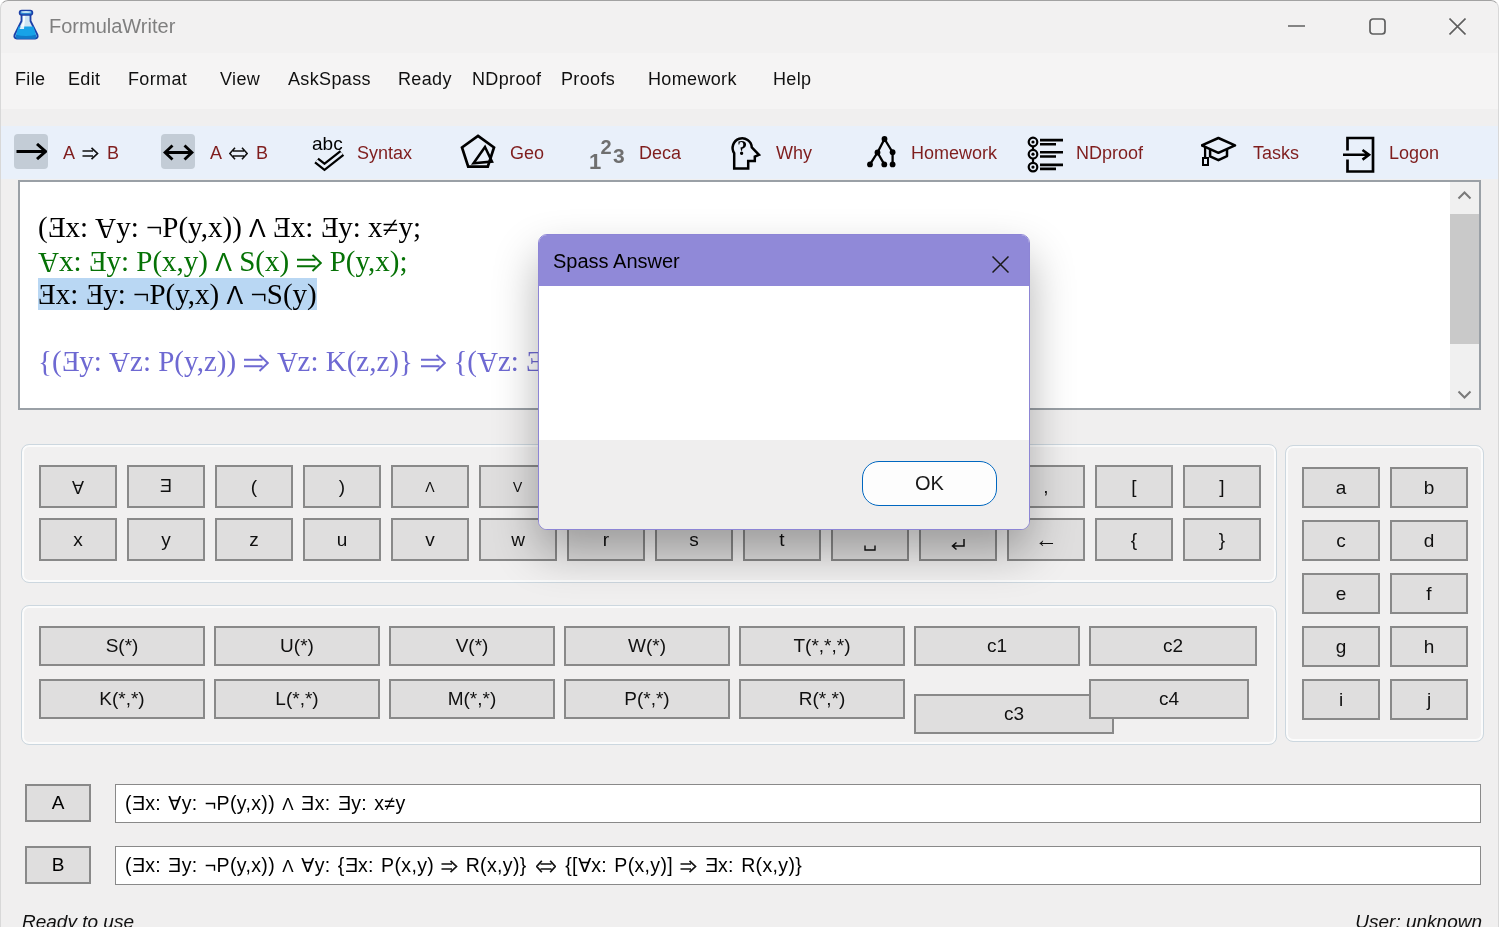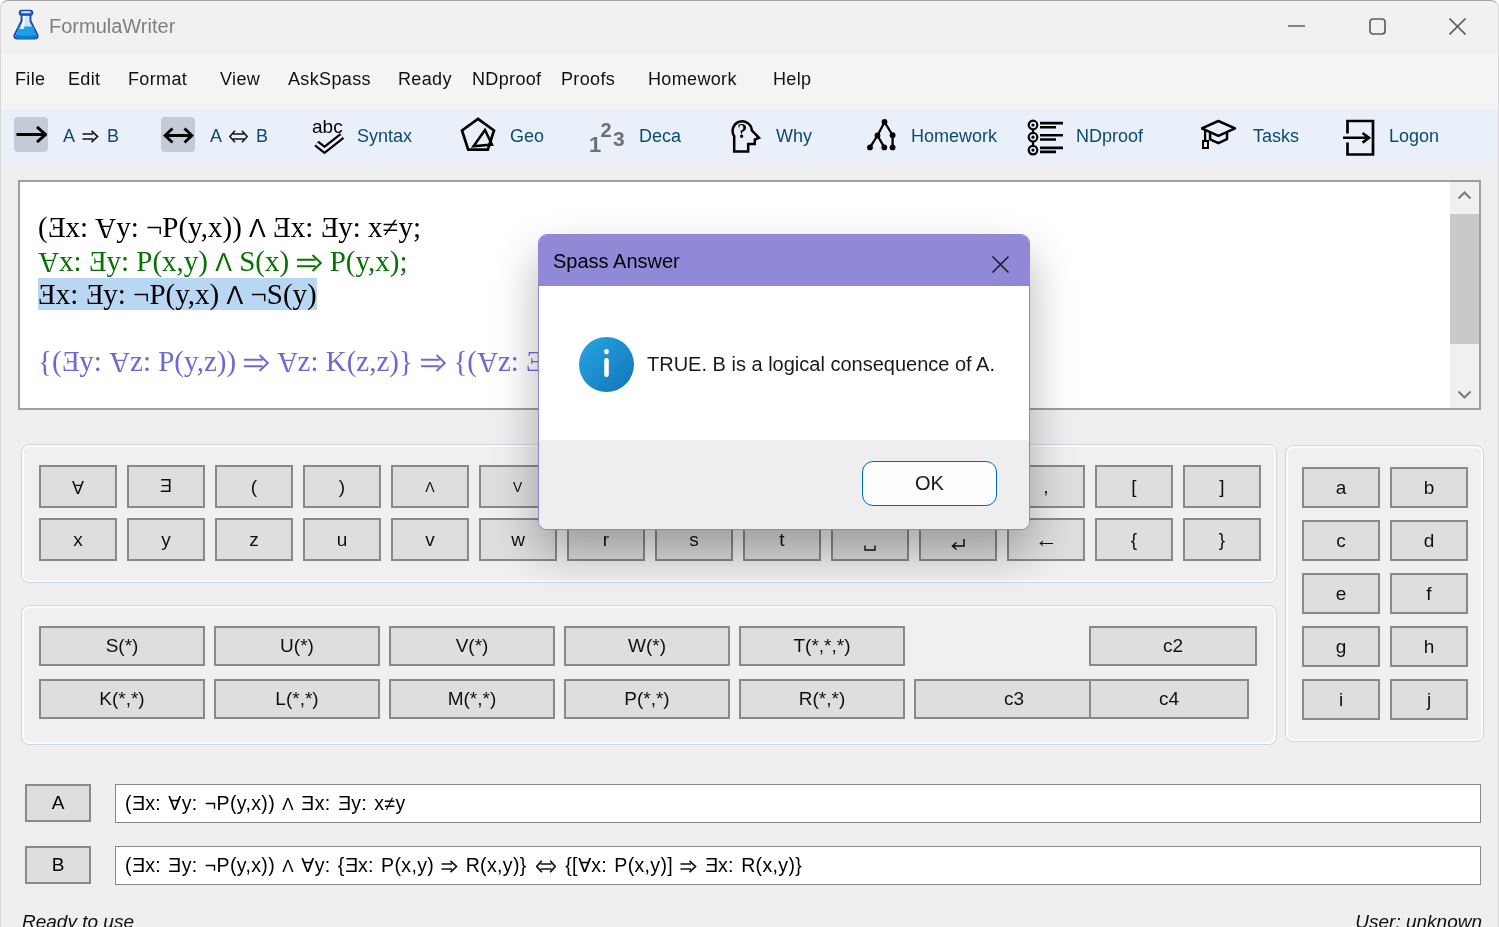--- a/index.html
+++ b/index.html
@@ -6,21 +6,21 @@
 html,body { width:1499px; height:927px; background:#fff; font-family:"Liberation Sans", sans-serif; overflow:hidden; }
 #win { position:absolute; left:0; top:0; width:1499px; height:927px; background:#f0efef; border-radius:8px 8px 0 0; overflow:hidden;padding-left:16px; }
 #frame { position:absolute; left:0; top:0; width:1499px; height:927px; border-radius:8px 8px 0 0; border-top:1px solid #a2a2a2; border-left:1px solid #d8d8d8; border-right:1px solid #d8d8d8; border-bottom:none; z-index:60; pointer-events:none; }
 
 #titlebar { position:absolute; left:0; top:0; width:100%; height:53px; background:#f2f1f1; }
 #apptitle { position:absolute; left:49px; top:15px; font-size:20px; color:#7f7f7f; }
 
 #menubar { position:absolute; left:0; top:53px; width:100%; height:56px; background:#f5f4f4; font-size:18px; color:#101010; }
 #menubar span { position:absolute; top:16px; letter-spacing:0.35px; }
 
-#toolbar { position:absolute; left:0; top:109px; width:100%; height:53px; background:#e9f0fa; font-size:18px; color:#0c4a6e; }
+#toolbar { position:absolute; left:0; top:126px; width:100%; height:53px; background:#e9f0fa; font-size:18px; color:#7f1d1d; }
 .tbl { position:absolute; top:17px; }
 .iconbox { position:absolute; width:34px; height:35px; background:#c3ccd6; border-radius:4px; }
 
 #textarea { position:absolute; left:18px; top:180px; width:1463px; height:230px; background:#fff; border:2px solid #9aa0a6; }
 #formulas { position:absolute; left:18px; top:29px; font-family:"Liberation Serif", serif; font-size:29px; line-height:33.5px; white-space:nowrap; color:#000; }
 #formulas > div { height:33.5px; }
 #scrollbar { position:absolute; right:0; top:0; width:29px; height:226px; background:#f0f0f0; }
 #thumb { position:absolute; left:0; top:32px; width:29px; height:130px; background:#c9c9c9; }
 .sarr { position:absolute; left:7px; width:15px; height:9px; }
 
@@ -32,21 +32,21 @@
 
 .abbtn { position:absolute; left:25px; width:66px; height:38px; background:#dfdede; border:2px solid #898989; font-size:19px; display:flex; align-items:center; justify-content:center; }
 .abfield { position:absolute; left:115px; width:1366px; height:39px; background:#fff; border:1px solid #898989; font-size:19.5px; line-height:36px; padding-left:9px; white-space:nowrap; letter-spacing:0.35px; word-spacing:1.5px; }
 #statusbar { position:absolute; left:0; top:895px; width:100%; height:32px; font-size:19px; color:#101010; }
 #statusbar span { top:16px;font-style:italic; }
 
 #dialog { position:absolute; left:538px; top:234px; width:492px; height:296px; border-radius:9px; background:#fff; border:1px solid #8d85d5; box-shadow:0 22px 45px rgba(0,0,0,.30); overflow:hidden; }
 #dlgtitle { position:absolute; left:0; top:0; width:100%; height:51px; background:#9089d8; }
 #dlgbody { position:absolute; left:0; top:51px; width:100%; height:154px; background:#fff; }
 #dlgfoot { position:absolute; left:0; top:205px; width:100%; height:91px; background:#efeeee; }
-#okbtn { position:absolute; left:323px; top:21px; width:135px; height:45px; background:#fdfdfd; border:1px solid #0067c0; border-radius:11px; font-size:20px; color:#1a1a1a; display:flex; align-items:center; justify-content:center; }
+#okbtn { position:absolute; left:323px; top:21px; width:135px; height:45px; background:#fdfdfd; border:1px solid #0067c0; border-radius:17px; font-size:20px; color:#1a1a1a; display:flex; align-items:center; justify-content:center; }
 
 .rot { display:inline-block; transform:rotate(180deg); }
 .mir { display:inline-block; transform:scaleX(-1); }
 .sl  { font-family:"Liberation Sans", sans-serif; font-size:25px; }
 .imp { display:inline-block; }
 </style>
 </head>
 <body>
 <div id="win">
   <div id="titlebar">
@@ -233,21 +233,22 @@
       <div class="kbtn" style="left:17px;top:20px;width:166px;height:40px">S(*)</div>
       <div class="kbtn" style="left:17px;top:73px;width:166px;height:40px">K(*,*)</div>
       <div class="kbtn" style="left:192px;top:20px;width:166px;height:40px">U(*)</div>
       <div class="kbtn" style="left:192px;top:73px;width:166px;height:40px">L(*,*)</div>
       <div class="kbtn" style="left:367px;top:20px;width:166px;height:40px">V(*)</div>
       <div class="kbtn" style="left:367px;top:73px;width:166px;height:40px">M(*,*)</div>
       <div class="kbtn" style="left:542px;top:20px;width:166px;height:40px">W(*)</div>
       <div class="kbtn" style="left:542px;top:73px;width:166px;height:40px">P(*,*)</div>
       <div class="kbtn" style="left:717px;top:20px;width:166px;height:40px">T(*,*,*)</div>
       <div class="kbtn" style="left:717px;top:73px;width:166px;height:40px">R(*,*)</div>
-      <div class="kbtn" style="left:892px;top:73px;width:200px;height:40px">c3</div>
+      <div class="kbtn" style="left:892px;top:20px;width:166px;height:40px">c1</div>
+      <div class="kbtn" style="left:892px;top:88px;width:200px;height:40px">c3</div>
       <div class="kbtn" style="left:1067px;top:20px;width:168px;height:40px">c2</div>
       <div class="kbtn" style="left:1067px;top:73px;width:160px;height:40px">c4</div>
     </div>
   <div class="panel" id="letters">
       <div class="kbtn" style="left:16px;top:21px;width:78px;height:41px">a</div>
       <div class="kbtn" style="left:104px;top:21px;width:78px;height:41px">b</div>
       <div class="kbtn" style="left:16px;top:74px;width:78px;height:41px">c</div>
       <div class="kbtn" style="left:104px;top:74px;width:78px;height:41px">d</div>
       <div class="kbtn" style="left:16px;top:127px;width:78px;height:41px">e</div>
       <div class="kbtn" style="left:104px;top:127px;width:78px;height:41px">f</div>
@@ -270,32 +271,18 @@
     <span style="position:absolute;left:22px">Ready to use</span>
     <span style="position:absolute;right:17px">User: unknown</span>
   </div>
   <div id="dialog">
     <div id="dlgtitle">
         <span style="position:absolute;left:14px;top:15px;font-size:20px;color:#000">Spass Answer</span>
       <svg style="position:absolute;left:453px;top:21px" width="17" height="17">
           <path d="M0.5 0.5 L16.5 16.5 M16.5 0.5 L0.5 16.5" stroke="#1a1a1a" stroke-width="1.5" fill="none"></path>
         </svg>
     </div>
-    <div id="dlgbody">
-      <svg style="position:absolute;left:40px;top:51px" width="55" height="55" viewBox="0 0 55 55">
-        <defs>
-            <linearGradient id="ig" x1="0" y1="0" x2="1" y2="1">
-              <stop offset="0" stop-color="#28a7e2"></stop>
-              <stop offset="1" stop-color="#1173b8"></stop>
-            </linearGradient>
-          </defs>
-        <circle cx="27.5" cy="27.5" r="27.5" fill="url(#ig)"></circle>
-        <rect x="25.2" y="21" width="4.6" height="19" rx="2.3" fill="#fff"></rect>
-        <rect x="25.2" y="12" width="4.6" height="5.4" rx="2.3" fill="#fff"></rect>
-      </svg>
-      <span style="position:absolute;left:108px;top:67px;font-size:20px;color:#1a1a1a">TRUE. B is a logical consequence of A.</span>
-    </div>
     <div id="dlgfoot">
         <div id="okbtn">OK</div>
       </div>
   </div>
 <div id="frame"></div>
 </div>
 
 </body></html>

